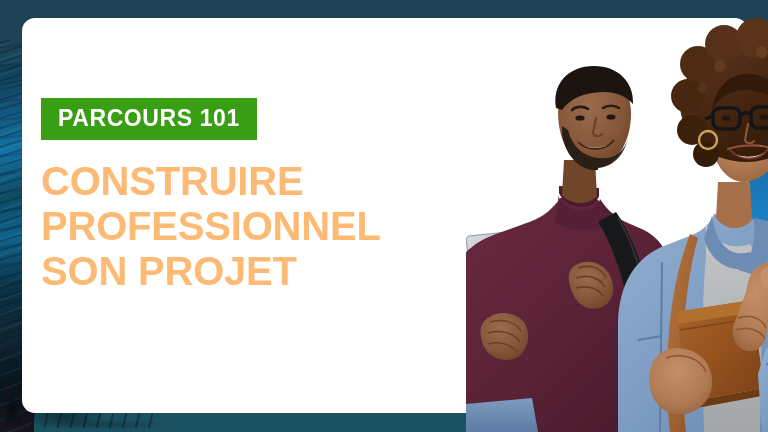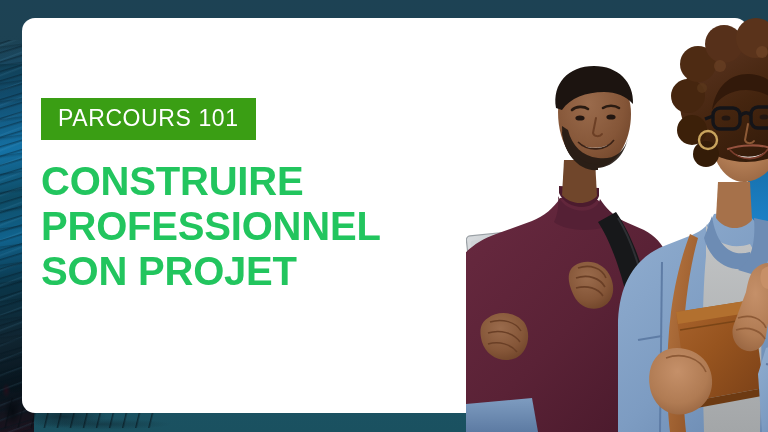--- a/index.html
+++ b/index.html
@@ -138,29 +138,29 @@
     position: absolute;
     left: 41px;
     top: 98px;
     width: 430px;
   }
   .eyebrow-badge {
     display: inline-block;
     background: #3a9e14;
     color: #ffffff;
     font-size: 23px;
-    font-weight: 400;
+    font-weight: 700;
     letter-spacing: 0.6px;
     line-height: 1;
     padding: 9px 17px 10px 17px;
     white-space: nowrap;
   }
   .headline {
     margin: 19px 0 0 0;
-    color: #22c55e;
+    color: #fdba74;
     font-size: 40px;
     font-weight: 700;
     line-height: 1.12;
     letter-spacing: -0.2px;
     white-space: nowrap;
   }
   .headline .hl-line { display: block; }
 
   
   .people {

